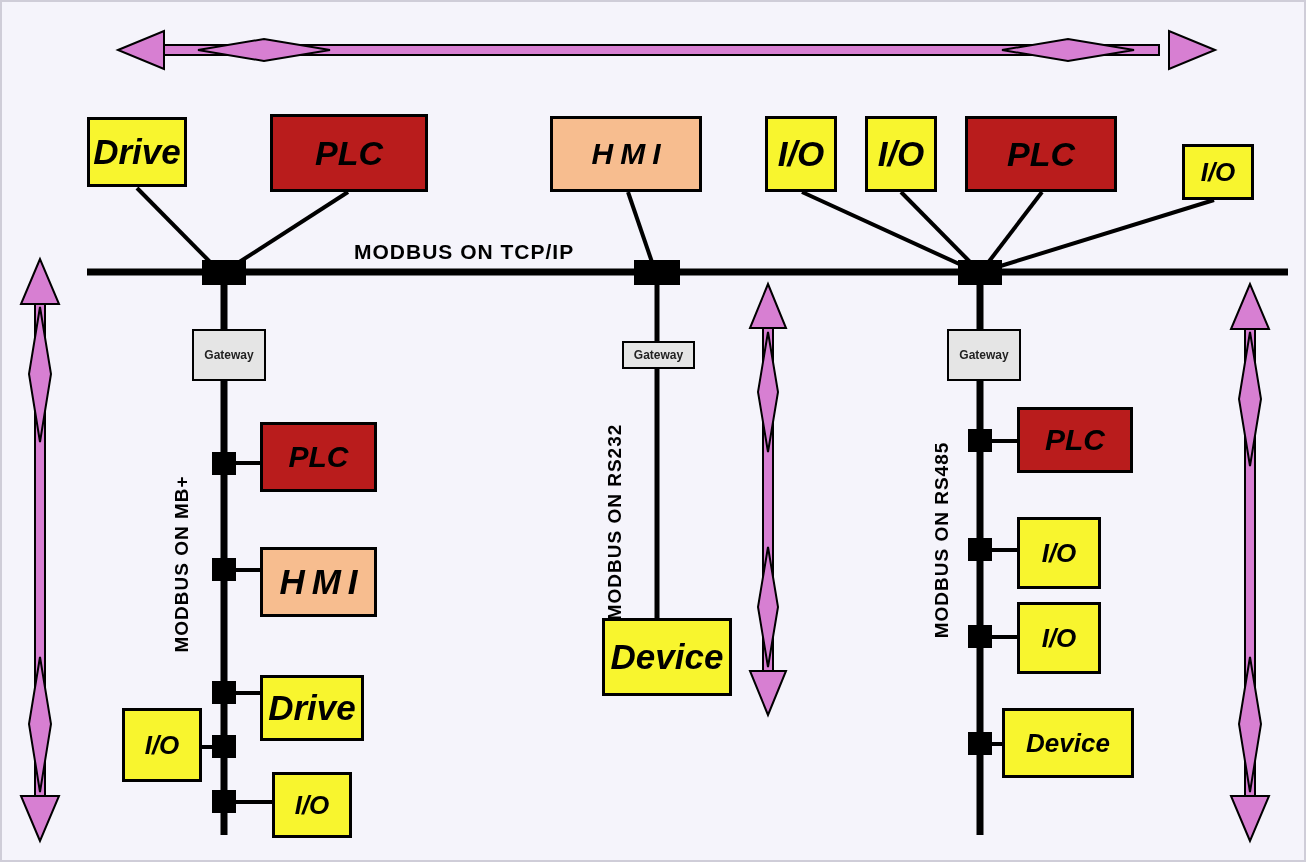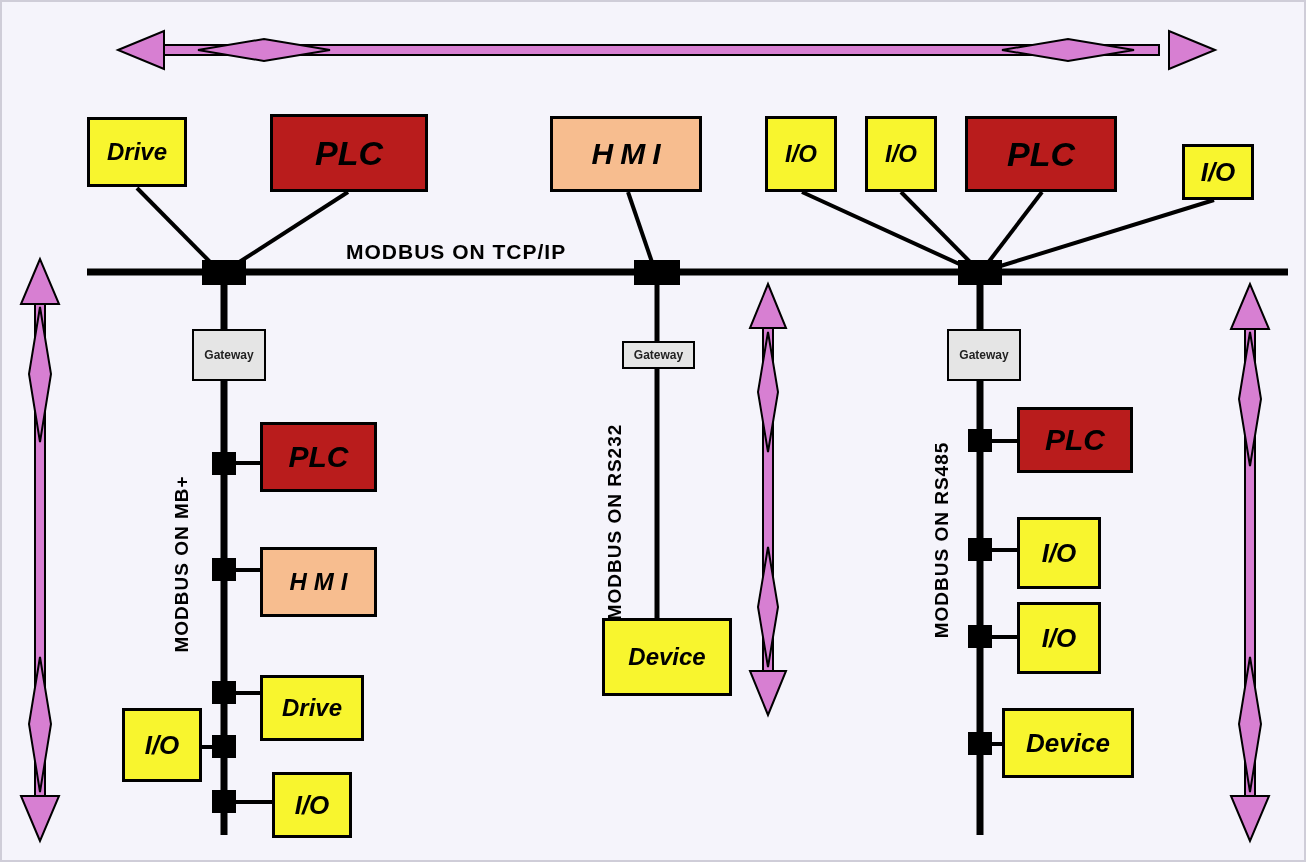--- a/index.html
+++ b/index.html
@@ -21,31 +21,31 @@
     position:absolute;display:flex;align-items:center;justify-content:center;
     background:#e5e5e5;border:2px solid #000;box-sizing:border-box;
     font-size:12px;font-weight:bold;font-style:normal;color:#222;
     font-family:"Liberation Sans",sans-serif;letter-spacing:0px;
   }
   .title{
     position:absolute;top:12px;left:0;width:100%;text-align:center;
     font-size:23px;font-weight:bold;letter-spacing:3px;color:#000;
   }
   .bus-label{
-    position:absolute;left:344px;top:238px;
+    position:absolute;left:352px;top:238px;
     font-size:21px;font-weight:bold;letter-spacing:1px;color:#000;
   }
   .vlabel{
     position:absolute;white-space:nowrap;
     font-size:19px;font-weight:bold;color:#000;letter-spacing:1px;
     transform:translate(-50%,-50%) rotate(-90deg);
   }
   .fs34{font-size:34px;}
   .fs30{font-size:30px;}
-  .fs28{font-size:24px;}
+  .fs28{font-size:35px;}
   .fs26{font-size:26px;}
   .sp{letter-spacing:7px;padding-left:7px;}
 </style>
 </head>
 <body>
 
 <div class="canvas">
 
   <svg class="wires" width="1306" height="862" viewBox="0 0 1306 862">
 

